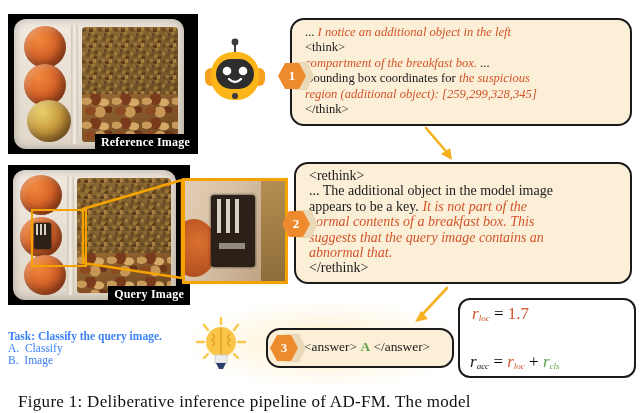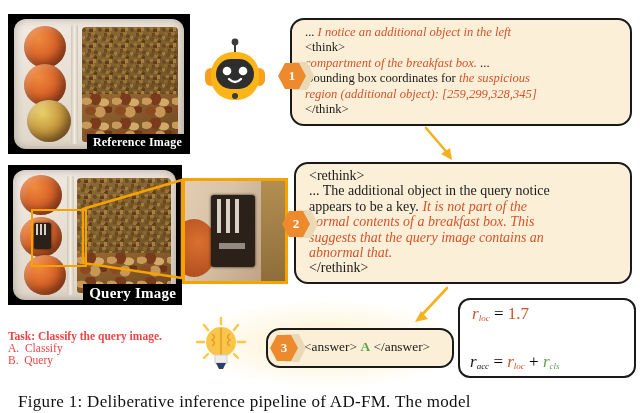--- a/index.html
+++ b/index.html
@@ -2,21 +2,21 @@
 <html><head>
 <meta charset="utf-8">
 <style>
   html,body{margin:0;padding:0;background:#ffffff;}
   body{width:640px;height:413px;position:relative;overflow:hidden;
        font-family:"Liberation Serif", serif;}
 
   .fig{position:absolute;left:0;top:0;width:640px;height:413px;}
 
   
-  .photo{position:absolute;background:#000;overflow:hidden;}
+  .photo{position:absolute;background:#000;overflow:hidden;padding-left:8px;}
   .tray{position:absolute;border-radius:12px;background:
         linear-gradient(160deg,#f3ece4 0%,#e7ded2 45%,#d9cfc0 100%);
         box-shadow:inset 0 0 10px rgba(0,0,0,.25);}
   .divider{position:absolute;background:linear-gradient(90deg,#cfc5b5,#f2ece3,#cfc5b5);}
   .fruit{position:absolute;border-radius:50%;
          box-shadow:inset -4px -5px 8px rgba(0,0,0,.35), inset 3px 3px 6px rgba(255,255,255,.25);}
   .orange{background:radial-gradient(circle at 35% 30%,#f08a3c 0%,#d9652a 45%,#a8411a 100%);}
   .apple{background:radial-gradient(circle at 35% 30%,#e8d06a 0%,#c79a3e 45%,#8d5a22 100%);}
   .granola{position:absolute;border-radius:4px;
       background:
@@ -87,21 +87,21 @@
   .rbox{position:absolute;background:#ffffff;border:2.2px solid #1a1a1a;border-radius:12px;
         box-sizing:border-box;}
   .rline{position:absolute;font-family:"Liberation Serif",serif;white-space:nowrap;}
   .rline i{font-style:italic;}
   .sub{font-size:9px;vertical-align:-2px;font-style:italic;}
   .c-loc{color:#D2542A;}
   .c-cls{color:#5FA14B;}
   .c-acc{color:#1a1a1a;}
 
   
-  .task{position:absolute;font-family:"Liberation Serif",serif;color:#ef4444;}
+  .task{position:absolute;font-family:"Liberation Serif",serif;color:#3b82f6;}
   .task .t-title{font-weight:bold;font-size:11.5px;}
   .task .opt{font-size:11.5px;}
 
   .glow{position:absolute;border-radius:50%;
         background:radial-gradient(ellipse at center,rgba(255,214,102,.38) 0%,rgba(255,225,150,.18) 45%,rgba(255,255,255,0) 72%);}
 
   .caption{position:absolute;left:18px;top:392px;width:620px;
            font-family:"Liberation Serif",serif;font-size:17px;color:#111;
            letter-spacing:.3px;white-space:nowrap;overflow:hidden;}
 </style>
@@ -127,21 +127,21 @@
     <div class="granola" style="left:69px;top:13px;width:94px;height:80px;"></div>
     <div class="nuts" style="left:69px;top:88px;width:94px;height:40px;"></div>
     <div class="fruit orange" style="left:12px;top:10px;width:42px;height:40px;"></div>
     <div class="fruit orange" style="left:12px;top:52px;width:42px;height:40px;"></div>
     <div class="fruit orange" style="left:16px;top:90px;width:42px;height:40px;"></div>
 
     <div class="key" style="left:26px;top:58px;width:17px;height:26px;"></div>
     <div class="keyteeth" style="left:28px;top:59px;width:2px;height:11px;"></div>
     <div class="keyteeth" style="left:32px;top:59px;width:2px;height:11px;"></div>
     <div class="keyteeth" style="left:36px;top:59px;width:2px;height:11px;"></div>
-    <div class="imglabel" style="right:0px;bottom:1px;font-size:15px;">Query Image</div>
+    <div class="imglabel" style="right:0px;bottom:1px;font-size:12px;">Query Image</div>
   </div>
 
   <div class="roi" style="left:31px;top:209px;width:52px;height:54px;"></div>
 
   <svg style="position:absolute;left:0;top:0;width:640px;height:413px;pointer-events:none;">
     <polygon points="83,209 182,180 182,278 83,263" fill="none" stroke="#F5A300" stroke-width="2.5"></polygon>
   </svg>
 
   <div class="inset" style="left:182px;top:178px;width:100px;height:100px;">
     <div class="insetbg"></div>
@@ -188,21 +188,21 @@
 
   <svg style="position:absolute;left:420px;top:126px;width:60px;height:40px;">
     <line x1="6" y1="2" x2="30" y2="30" stroke="#F5B01E" stroke-width="2.6" stroke-linecap="round"></line>
     <polygon points="32,34 21,28 30,22" fill="#F5B01E"></polygon>
   </svg>
 
   <div class="box" style="left:294px;top:162px;width:338px;height:122px;"></div>
 
   <div class="boxtext" style="left:309px;top:168px;width:312px;font-size:14px;line-height:15.4px;">
     <span class="tagline">&lt;rethink&gt;</span>
-    <span class="tagline"><span class="plain">... The additional object in the query notice</span></span>
+    <span class="tagline"><span class="plain">... The additional object in the model image</span></span>
     <span class="tagline"><span class="plain">appears to be a key. </span><span class="em">It is not part of the</span></span>
     <span class="tagline"><span class="em">normal contents of a breakfast box. This</span></span>
     <span class="tagline"><span class="em">suggests that the query image contains an</span></span>
     <span class="tagline"><span class="em">abnormal that.</span></span>
     <span class="tagline">&lt;/rethink&gt;</span>
   </div>
 
   <div class="hex" style="left:282px;top:211px;">
     <div class="hexoutline"></div>
     <div class="hexshape"></div>
@@ -215,21 +215,21 @@
   </svg>
 
   <div class="task" style="left:8px;top:330px;width:180px;">
     <div class="t-title">Task: Classify the query image.</div>
     <div class="opt">
       <span>A.</span>
       &nbsp;<span>Classify</span>
     </div>
     <div class="opt">
       <span>B.</span>
-      &nbsp;<span>Query</span>
+      &nbsp;<span>Image</span>
     </div>
   </div>
 
   <div class="glow" style="left:186px;top:300px;width:280px;height:88px;"></div>
 
   <svg class="bulb" style="left:192px;top:316px;width:58px;height:56px;" viewBox="0 0 58 56">
     <g stroke="#F9C84B" stroke-width="2.4" stroke-linecap="round">
       <line x1="29" y1="2" x2="29" y2="8"></line>
       <line x1="12" y1="9" x2="16" y2="14"></line>
       <line x1="46" y1="9" x2="42" y2="14"></line>

